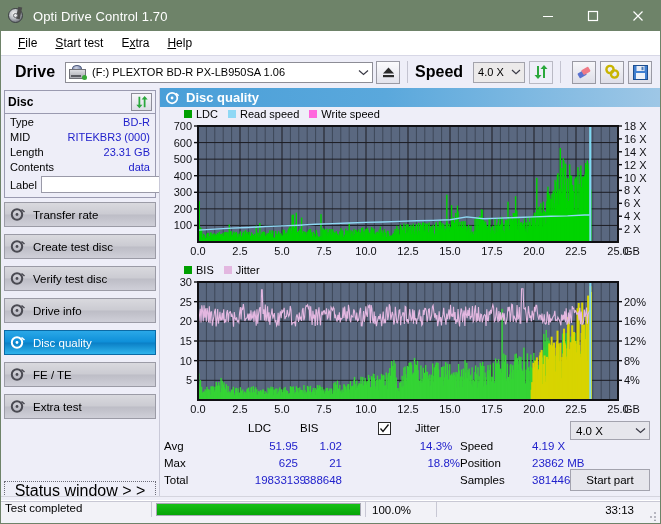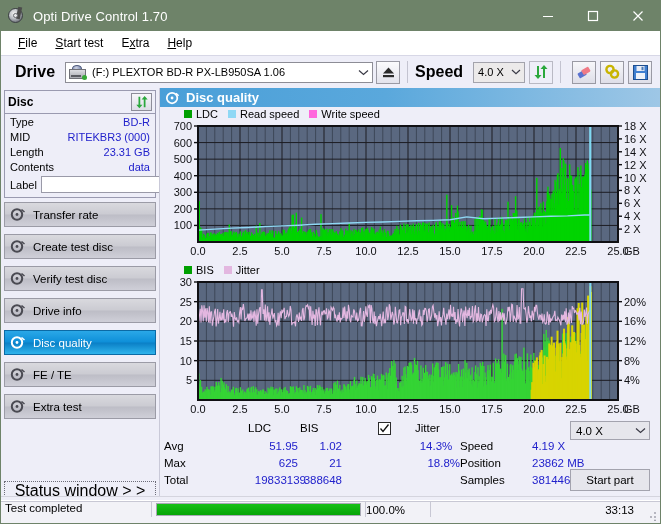--- a/index.html
+++ b/index.html
@@ -331,21 +331,21 @@
   #sb-prog {
     width: 100%; height: 13px;
     background: #ffffff; border: 1px solid #a8a8b4;
     box-sizing: border-box;
     position: relative; overflow: hidden;
   }
   #sb-prog .fill {
     position: absolute; left: 0; top: 0; bottom: 0; width: 100%;
     background: linear-gradient(#17c117, #06a406);
   }
-  #sb-pct { width: 64px; border-left: 1px solid #c8c8d4; height:15px; display:flex; align-items:center;}
+  #sb-pct { width: 64px; padding-left: 6px; border-left: 1px solid #c8c8d4; height:15px; display:flex; align-items:center;}
   #sb-time { flex: 1; text-align: right; padding-right: 26px; border-left: 1px solid #c8c8d4; height:15px; display:flex; align-items:center; justify-content:flex-end;}
   #grip {
     position: absolute; right: 2px; bottom: 2px;
     width: 12px; height: 12px;
   }
   #hdivider {
     position:absolute; left:0; right:0; bottom:22px; height:3px;
     border-top:1px solid #d4d4de; border-bottom:1px solid #ffffff;
     background:#eeeef8;
   }

